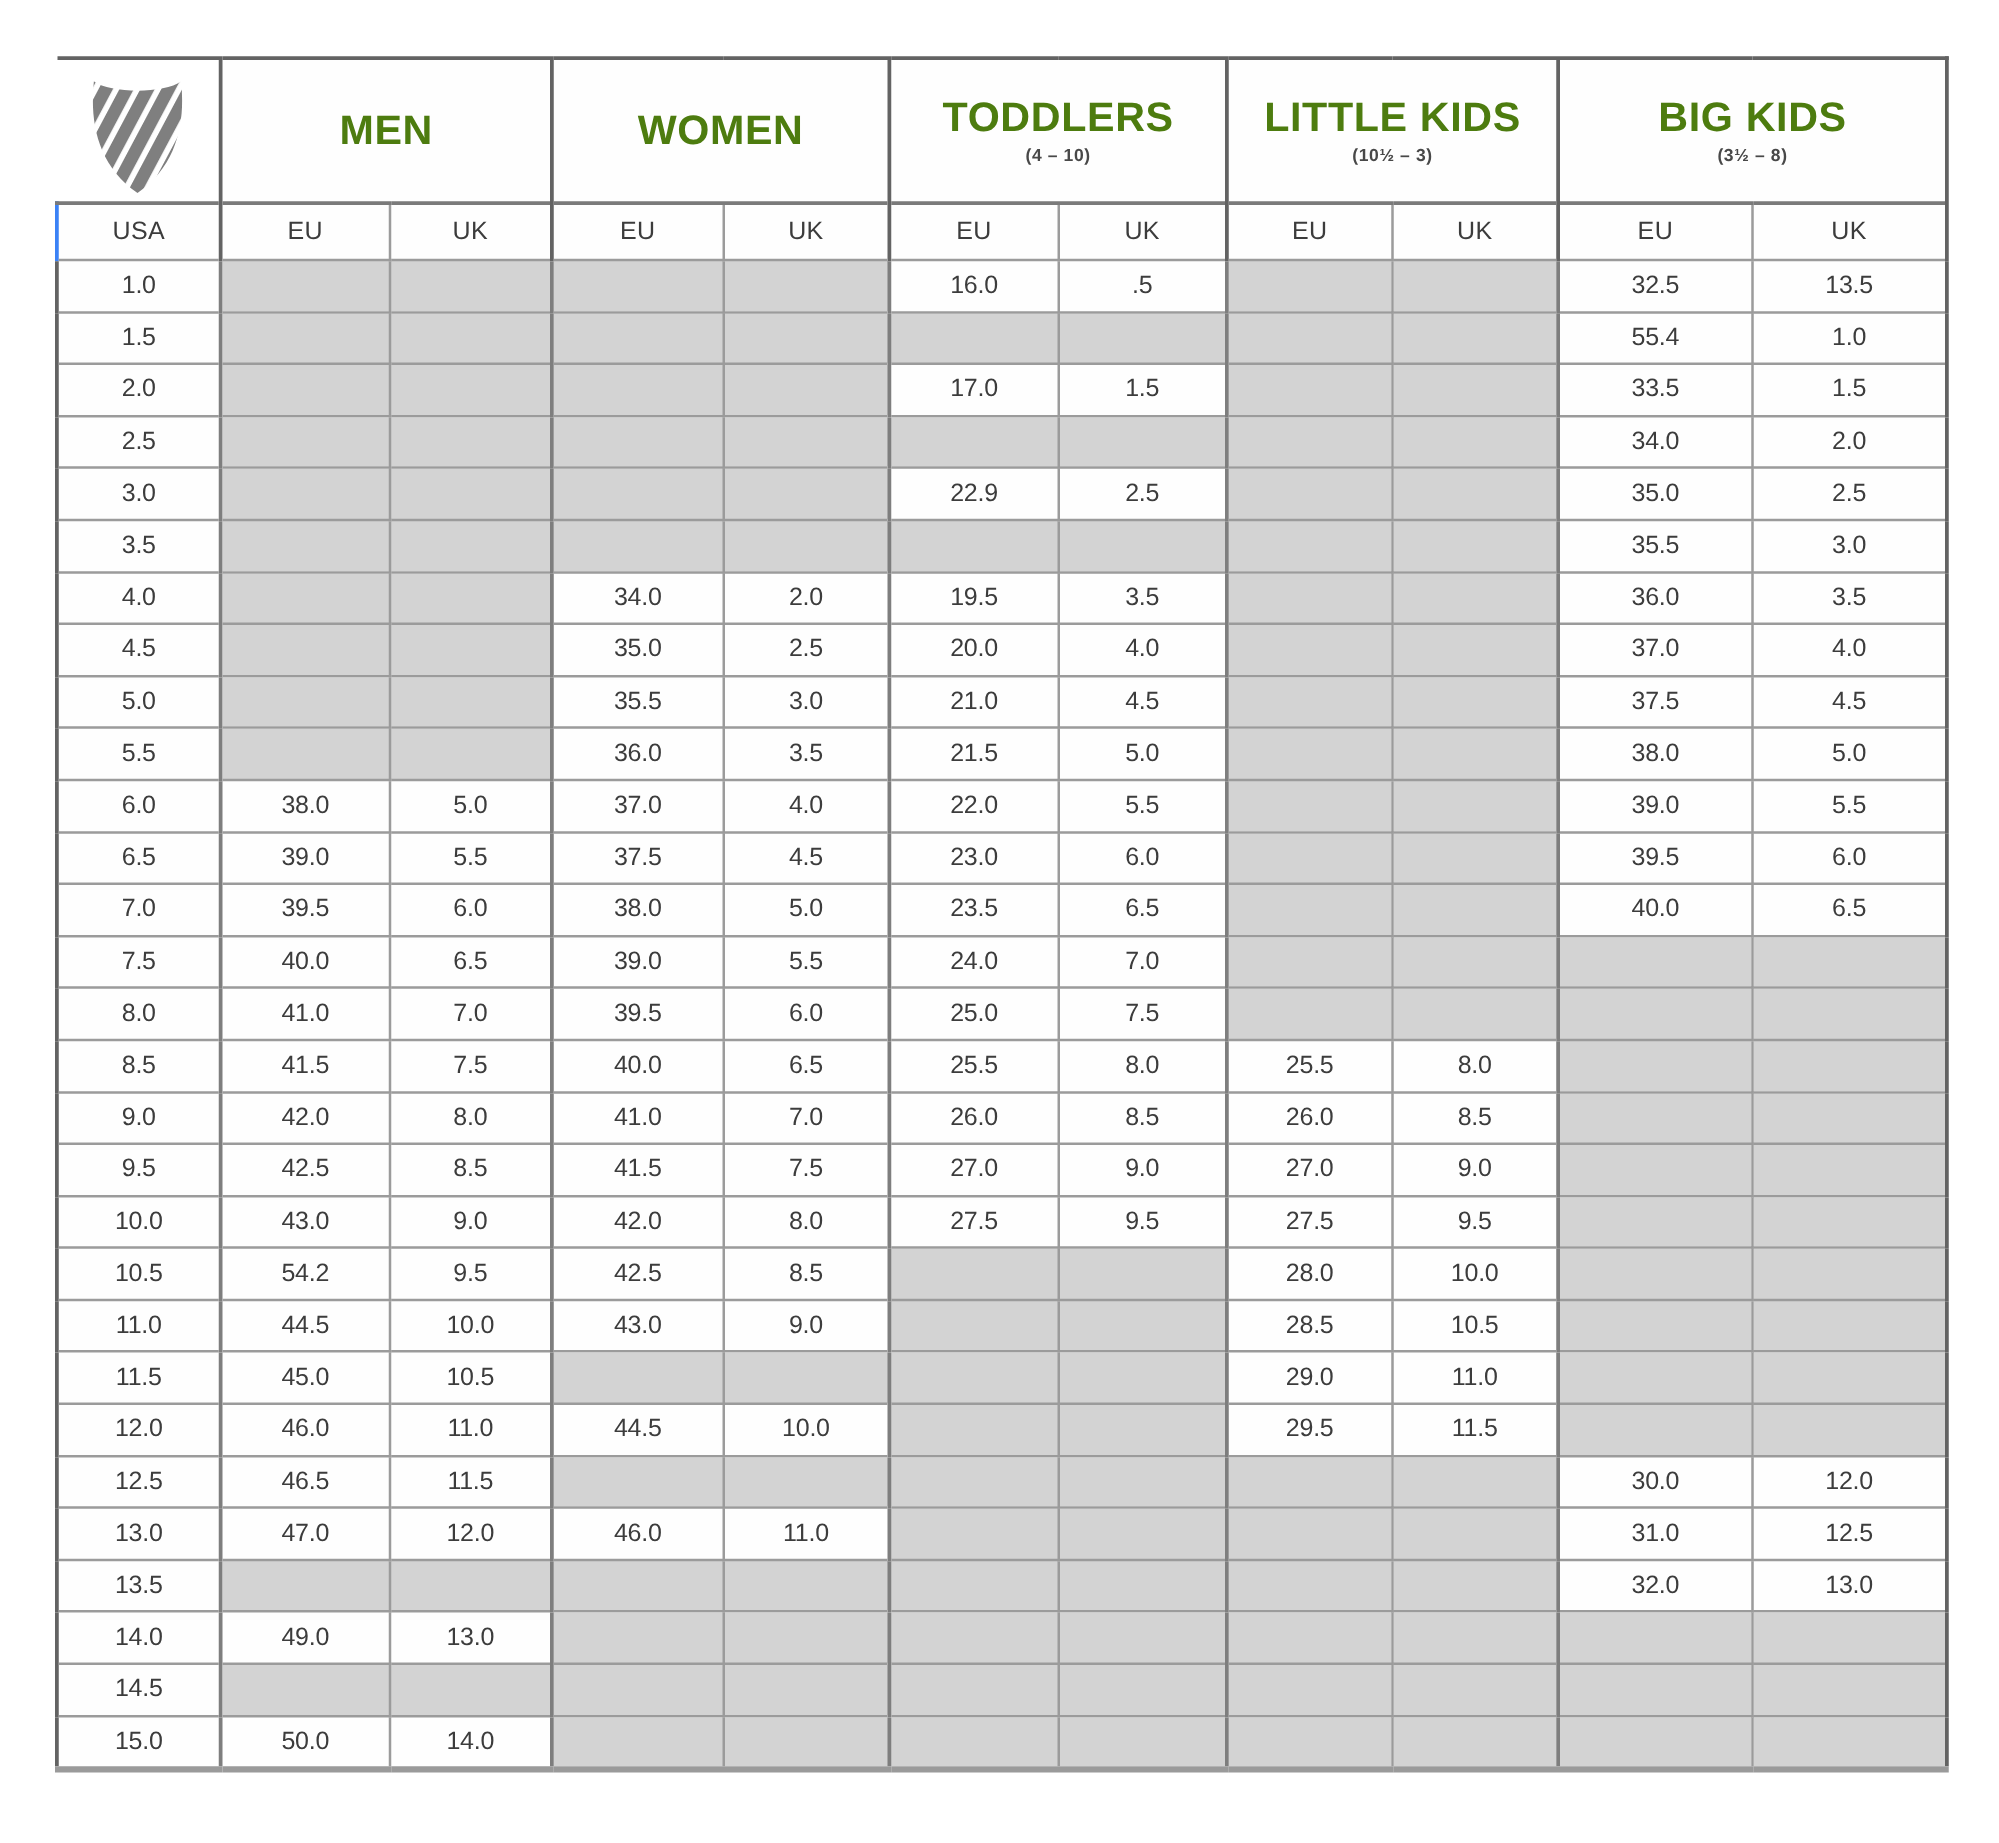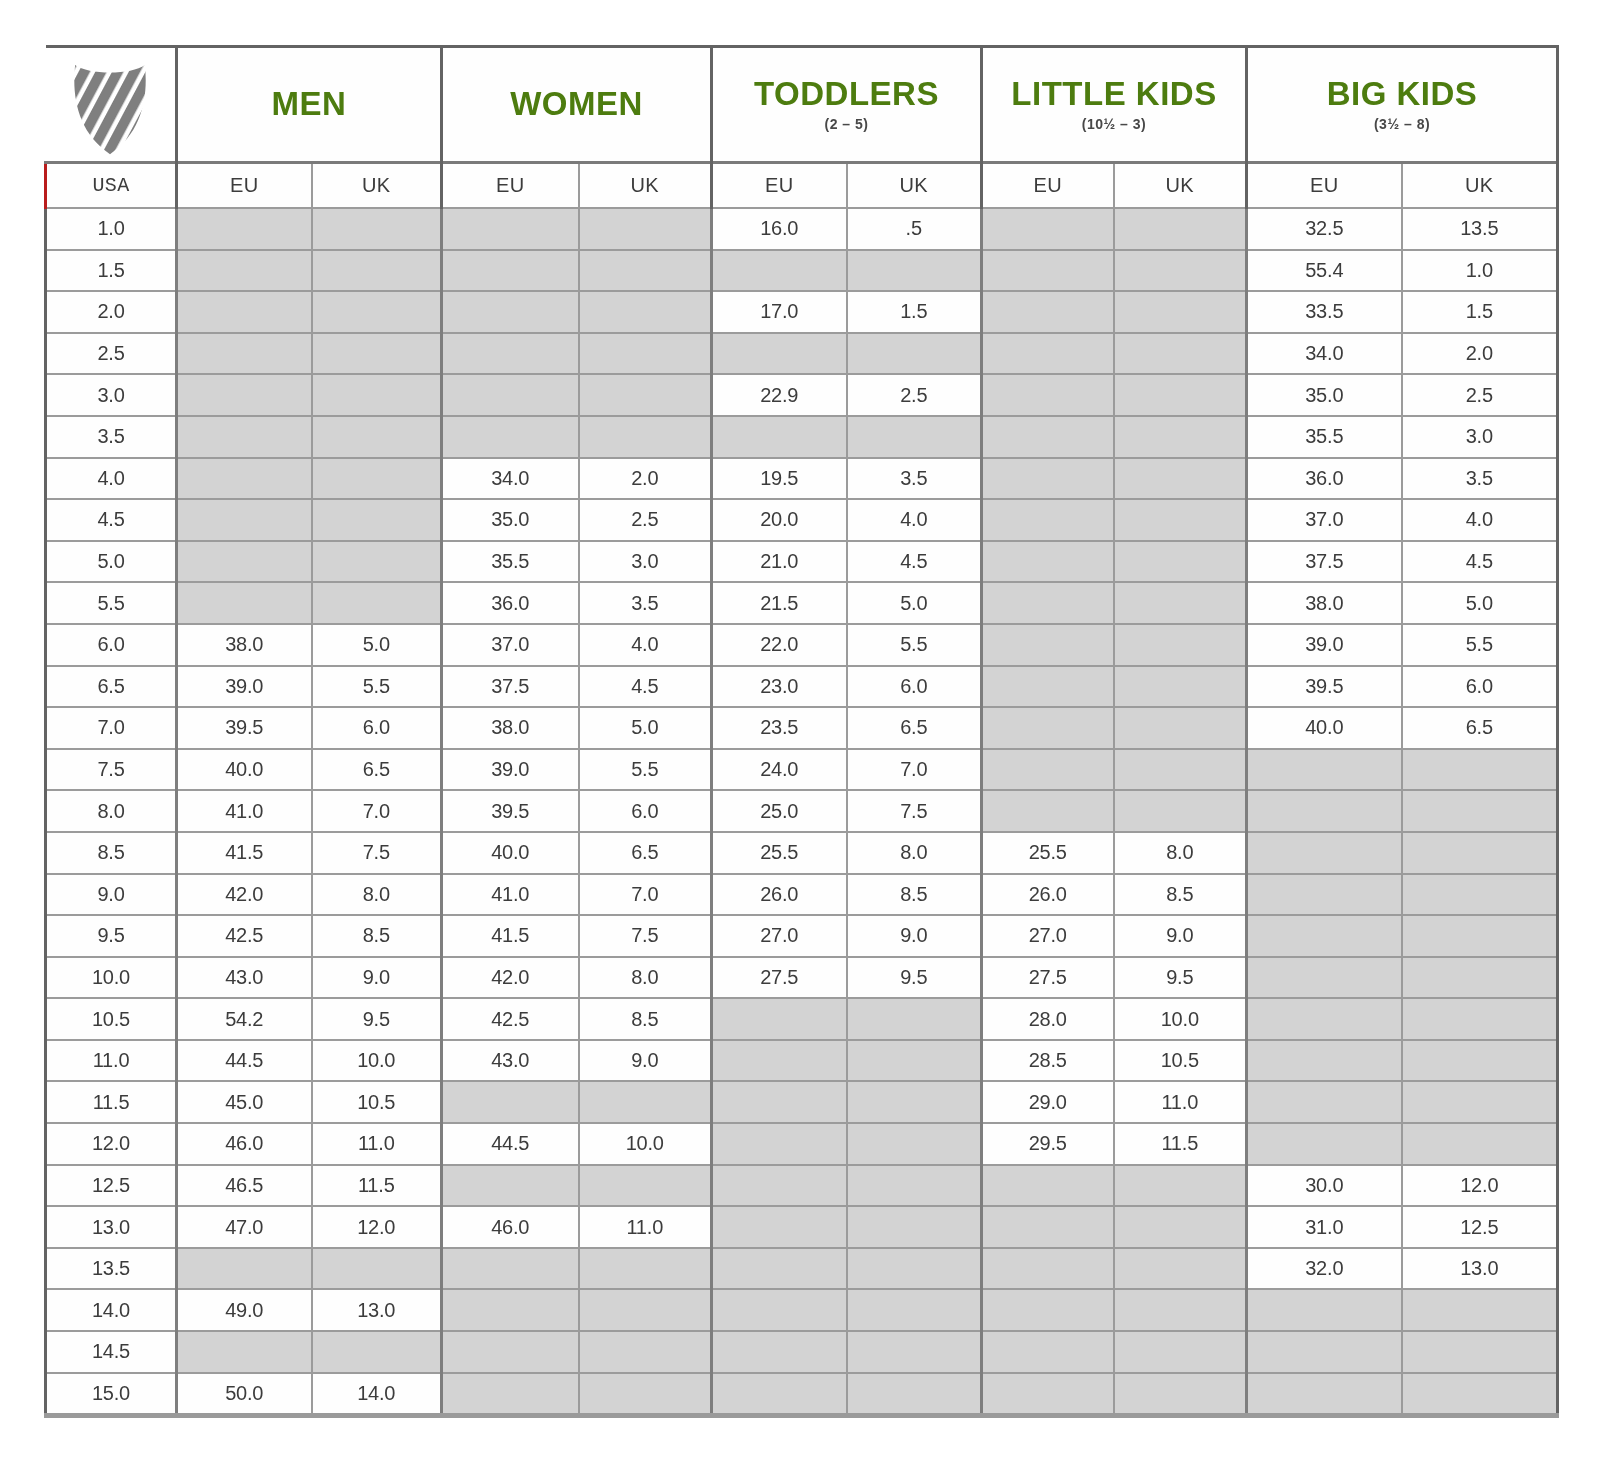--- a/index.html
+++ b/index.html
@@ -67,22 +67,21 @@
   }
   
   tr.sub-row th {
     height: 43px;
     font-size: 20px;
     letter-spacing: 0.3px;
     color: #3c3c3c;
     border-top: 3px solid #7a7a7a;
   }
   tr.sub-row th.usa-h {
-    border-left: 3px solid #b91c1c;
-    font-family: Liberation Mono, monospace;
+    border-left: 3px solid #3b82f6;
   }
   tr.sub-row th:last-child {
     border-right: 3px solid #636363;
   }
   
   tbody td {
     height: 39.6px;
     font-size: 20px;
     letter-spacing: -0.2px;
   }
@@ -141,21 +140,21 @@
             </svg>
           </th>
           <th class="group-cell" colspan="2">
             <div class="group-label">MEN</div>
           </th>
           <th class="group-cell" colspan="2">
             <div class="group-label">WOMEN</div>
           </th>
           <th class="group-cell" colspan="2">
             <div class="group-label">TODDLERS</div>
-            <div class="group-sub">(2 – 5)</div>
+            <div class="group-sub">(4 – 10)</div>
           </th>
           <th class="group-cell" colspan="2">
             <div class="group-label">LITTLE KIDS</div>
             <div class="group-sub">(10½ – 3)</div>
           </th>
           <th class="group-cell" colspan="2">
             <div class="group-label">BIG KIDS</div>
             <div class="group-sub">(3½ – 8)</div>
           </th>
         </tr>

